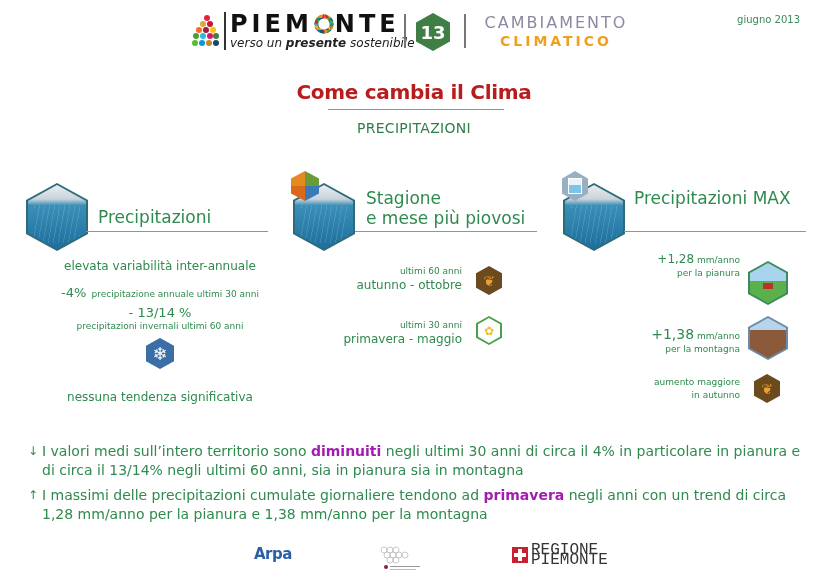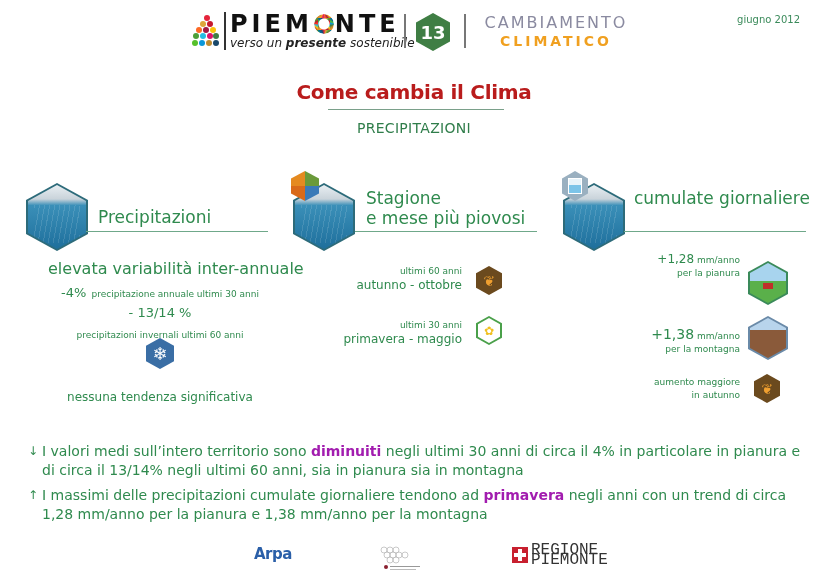--- a/index.html
+++ b/index.html
@@ -80,40 +80,40 @@
       <div class="piemonte-sub"><span>verso un </span><b>presente</b><span> sostenibile</span></div>
     </div>
   </div>
   <div class="sep" style="left:404px"></div>
   <div class="sdg-hex">13</div>
   <div class="sep" style="left:464px"></div>
   <div class="cambiamento">
     <div class="camb-1">CAMBIAMENTO</div>
     <div class="camb-2">CLIMATICO</div>
   </div>
-  <div class="date">giugno 2012</div>
+  <div class="date">giugno 2013</div>
 </div>
 
 <div class="main-title">Come cambia il Clima</div>
 <div class="title-rule"></div>
 <div class="sub-title">PRECIPITAZIONI</div>
 
 <div>
   <div class="hex-border" style="left:26px;top:183px"></div>
   <div class="hex-big" style="left:28px;top:185px"></div>
   <div class="col-title" style="left:98px;top:207px">Precipitazioni</div>
   <div class="col-rule" style="left:86px;top:231px;width:182px"></div>
 
-  <div class="txt center" style="left:48px;top:259px;width:240px;font-size:16px">elevata variabilità inter-annuale</div>
+  <div class="txt center" style="left:40px;top:259px;width:240px;font-size:12px">elevata variabilità inter-annuale</div>
   <div class="txt center" style="left:40px;top:282px;width:240px">
     <span style="font-size:13px">-4%</span>
     <span style="font-size:9px">precipitazione annuale ultimi 30 anni</span>
   </div>
   <div class="txt center" style="left:40px;top:305px;width:240px;font-size:13px">- 13/14 %</div>
-  <div class="txt center" style="left:40px;top:330px;width:240px;font-size:9px">precipitazioni invernali  ultimi 60 anni</div>
+  <div class="txt center" style="left:40px;top:321px;width:240px;font-size:9px">precipitazioni invernali  ultimi 60 anni</div>
   <div class="small-hex" style="left:146px;top:338px;width:28px;height:31px;background:#3a6ea5">
     <span style="color:#fff;font-size:18px;line-height:18px">❄</span>
   </div>
   <div class="txt center" style="left:40px;top:390px;width:240px;font-size:12px">nessuna tendenza significativa</div>
 </div>
 
 <div>
   <div class="hex-border" style="left:293px;top:183px"></div>
   <div class="hex-big" style="left:295px;top:185px"></div>
   <div class="small-hex" style="left:291px;top:171px;width:28px;height:30px;background:conic-gradient(#6a9a3a 0 90deg, #3a7ab8 90deg 180deg, #d96a1a 180deg 270deg, #e58a20 270deg 360deg)"></div>
@@ -141,21 +141,21 @@
   </div>
 </div>
 
 <div>
   <div class="hex-border" style="left:563px;top:183px"></div>
   <div class="hex-big" style="left:565px;top:185px"></div>
   <div class="small-hex" style="left:562px;top:171px;width:26px;height:30px;background:#9ab0c0">
     <div style="width:14px;height:16px;background:linear-gradient(#e8f4fa 40%,#7cc4e8 40%);border:1px solid #fff"></div>
   </div>
   <div class="col-title" style="left:634px;top:188px">
-    <div>cumulate giornaliere</div>
+    <div>Precipitazioni MAX</div>
   </div>
   <div class="col-rule" style="left:624px;top:231px;width:182px"></div>
 
   <div class="txt right" style="left:640px;top:248px;width:100px">
     <div><span style="font-size:12px">+1,28</span><span style="font-size:9px"> mm/anno</span></div>
     <div style="font-size:9px;line-height:12px">per la pianura</div>
   </div>
   <div class="small-hex" style="left:748px;top:261px;width:40px;height:44px;background:#3a8a5a">
     <div class="small-hex" style="position:static;width:36px;height:40px;background:linear-gradient(#a8d4ee 0 45%, #5ab04a 45% 100%)">
         <span style="width:10px;height:6px;background:#c0302a;display:block;margin-top:6px"></span>

